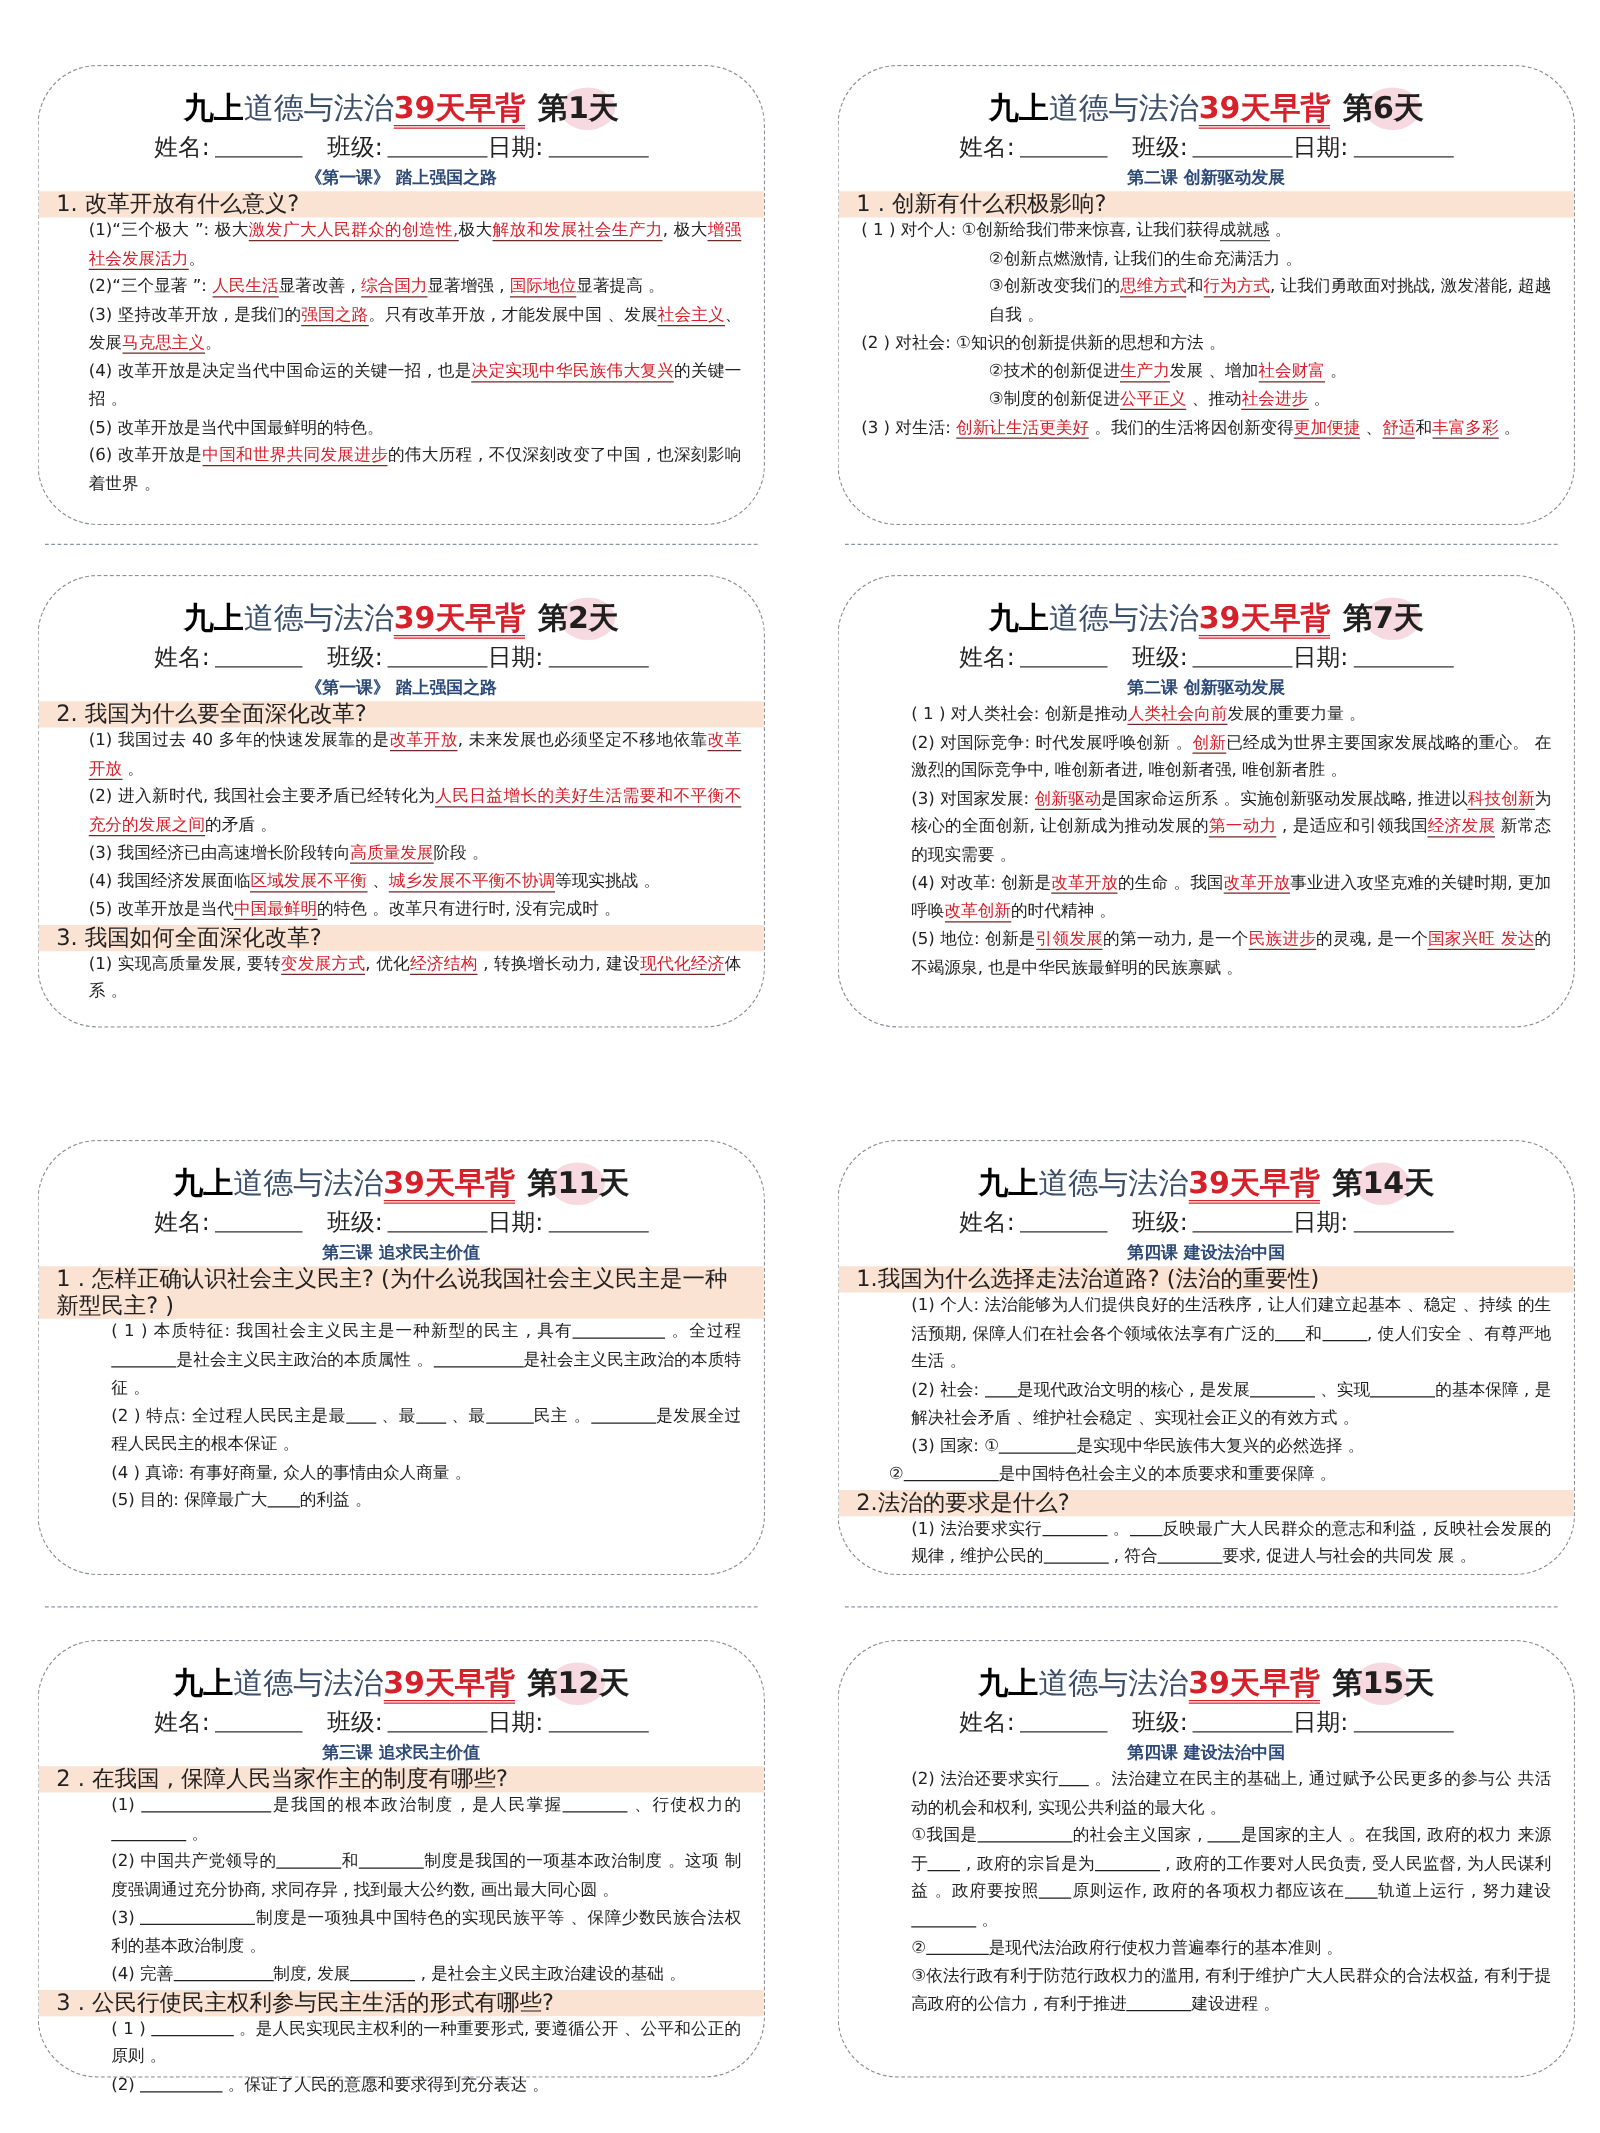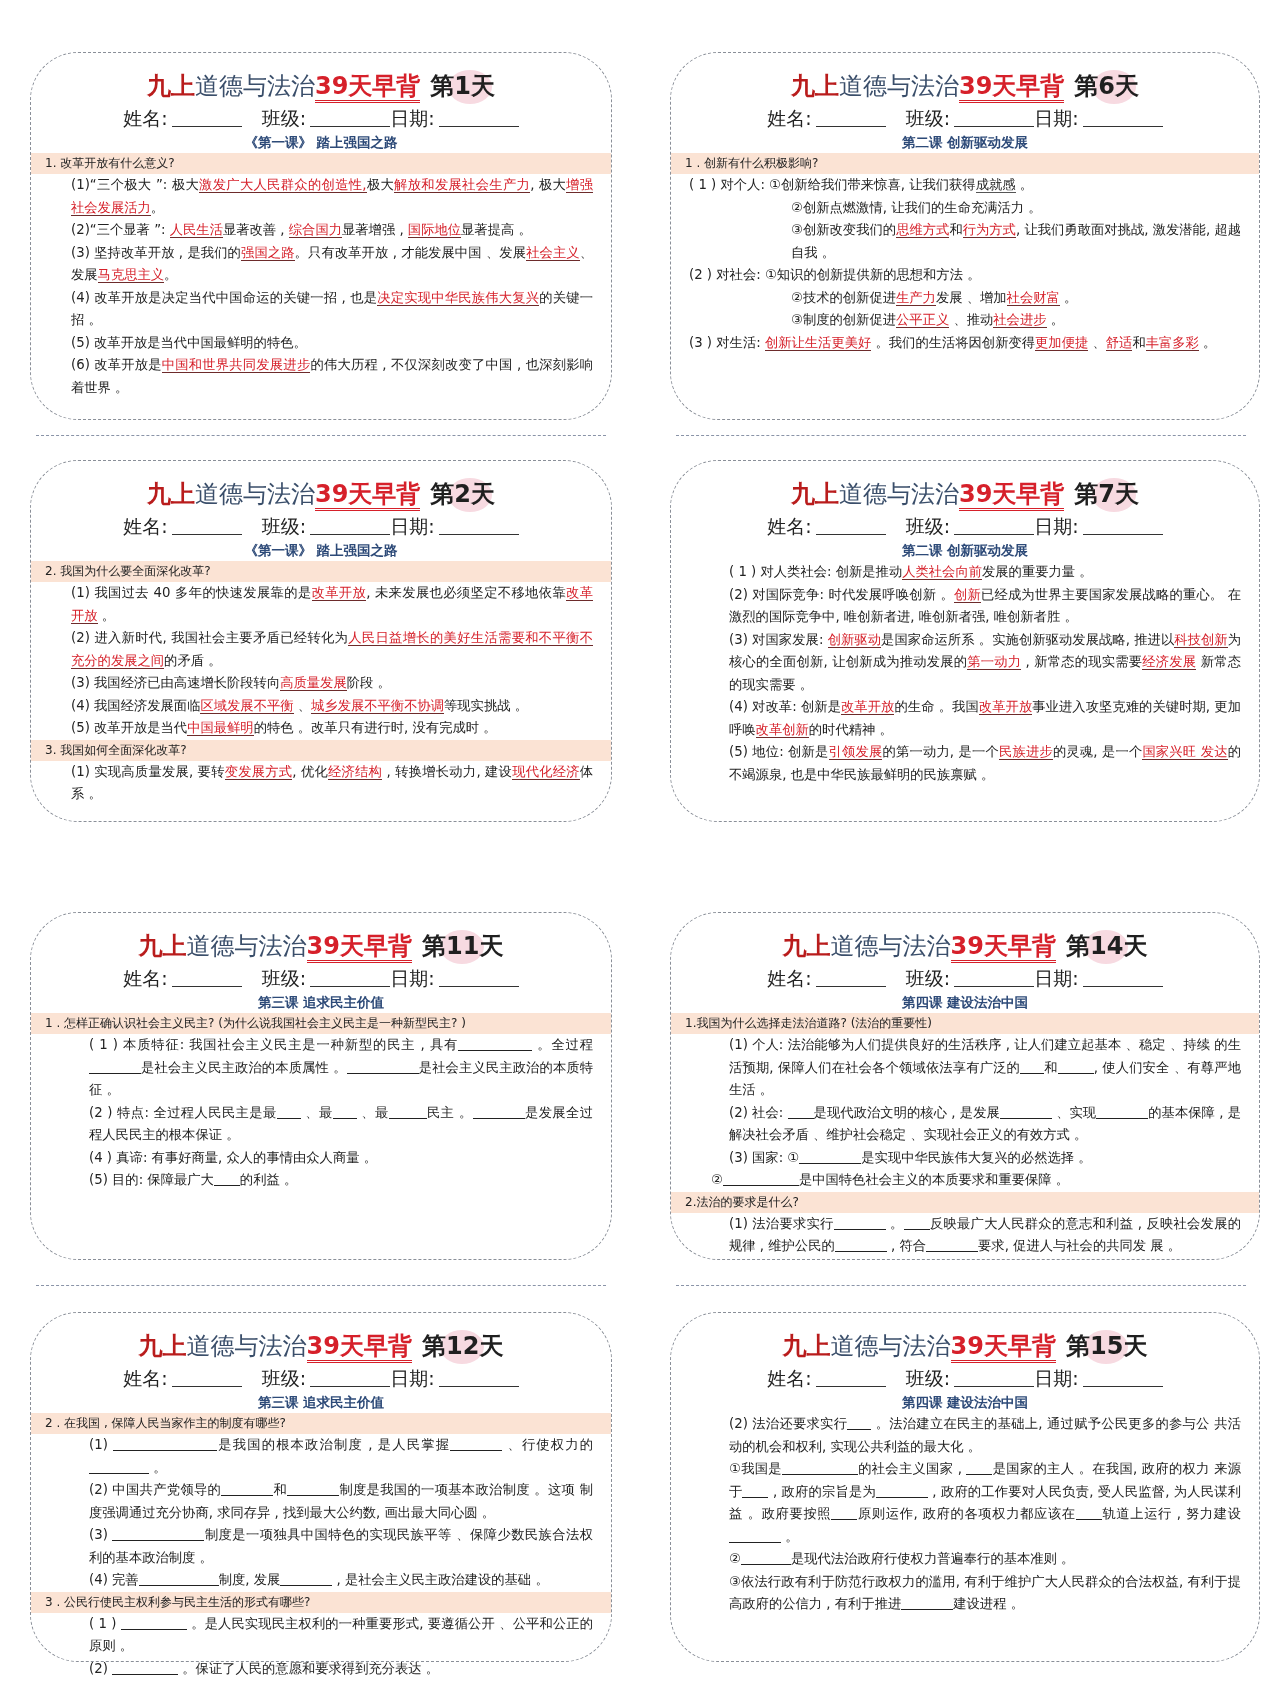--- a/index.html
+++ b/index.html
@@ -1,32 +1,32 @@
 <!DOCTYPE html>
 <html><head>
 <meta charset="utf-8">
 <style>
   html,body{margin:0;padding:0;background:#fff;}
   body{width:1280px;height:1706px;position:relative;overflow:hidden;
        font-family:"DejaVu Sans","Liberation Sans",sans-serif;color:#222;}
   .card{position:absolute;box-sizing:border-box;border:1.5px dashed #8a8f98;
         border-radius:48px;background:#fff;padding:12px 18px 10px 18px;}
   .title{text-align:center;font-size:24px;font-weight:bold;line-height:34px;margin-top:4px;white-space:nowrap;}
-  .t-black{color:#b91c1c;}
+  .t-black{color:#000000;}
   .t-blue{color:#3a4e6a;font-weight:normal;}
   .t-red{color:#d6202a;border-bottom:3px double #d6202a;padding-bottom:0;}
   .t-day{color:#1f1f1f;margin-left:10px;position:relative;}
   .t-day:before{content:"";position:absolute;left:18px;top:-2px;width:44px;height:34px;
        border-radius:50%;background:#f6d3dc;opacity:.85;z-index:-1;}
   .title .t-day{z-index:1;}
   .meta{text-align:center;font-size:19px;line-height:26px;margin-top:2px;white-space:nowrap;}
   .meta .lbl{margin-left:14px;}
   .meta .line{display:inline-block;border-bottom:1.2px solid #333;height:16px;vertical-align:-2px;margin-left:4px;}
   .lesson{text-align:center;color:#2d4a78;font-size:13.5px;font-weight:bold;line-height:22px;}
-  .q{background:#fbe3d4;margin:0 -18px;padding:0 14px;font-size:12px;line-height:21px;}
+  .q{background:#fbe3d4;margin:0 -18px;padding:0 14px;font-size:18px;line-height:21px;}
   .p{font-size:13.3px;line-height:22.5px;text-align:justify;}
   .ind{padding-left:22px;}
   .ind2{padding-left:40px;}
   .hang{padding-left:102px;}
   .a{color:#d6202a;border-bottom:1.3px solid #6d2b2b;}
   .u{border-bottom:1.3px solid #555;}
   .b{display:inline-block;border-bottom:1.2px solid #222;height:14px;vertical-align:-2px;}
   .sep{position:absolute;border-top:1.5px dashed #8a94a8;height:0;}
 </style>
 </head>
@@ -101,21 +101,21 @@
     <span class="t-black">九上</span><span class="t-blue">道德与法治</span><span class="t-red">39天早背</span><span class="t-day">第7天</span>
   </div>
   <div class="meta">
     <span>姓名:</span><span class="line" style="width:70px"></span>
     <span class="lbl">班级:</span><span class="line" style="width:80px"></span><span>日期:</span><span class="line" style="width:80px"></span>
   </div>
   <div class="lesson">第二课     创新驱动发展</div>
   <div class="body">
       <div class="p ind2"><span>( 1 ) 对人类社会: 创新是推动</span><span class="a">人类社会向前</span><span>发展的重要力量 。</span></div>
       <div class="p ind2"><span>(2) 对国际竞争: 时代发展呼唤创新 。</span><span class="a">创新</span><span>已经成为世界主要国家发展战略的重心。 在激烈的国际竞争中, 唯创新者进, 唯创新者强, 唯创新者胜 。</span></div>
-      <div class="p ind2"><span>(3) 对国家发展: </span><span class="a">创新驱动</span><span>是国家命运所系 。实施创新驱动发展战略, 推进以</span><span class="a">科技创新</span><span>为核心的全面创新, 让创新成为推动发展的</span><span class="a">第一动力</span><span> , 新常态的现实需要</span><span class="a">经济发展</span><span> 新常态的现实需要 。</span></div>
+      <div class="p ind2"><span>(3) 对国家发展: </span><span class="a">创新驱动</span><span>是国家命运所系 。实施创新驱动发展战略, 推进以</span><span class="a">科技创新</span><span>为核心的全面创新, 让创新成为推动发展的</span><span class="a">第一动力</span><span> , 是适应和引领我国</span><span class="a">经济发展</span><span> 新常态的现实需要 。</span></div>
       <div class="p ind2"><span>(4) 对改革: 创新是</span><span class="a">改革开放</span><span>的生命 。我国</span><span class="a">改革开放</span><span>事业进入攻坚克难的关键时期,  更加呼唤</span><span class="a">改革创新</span><span>的时代精神 。</span></div>
       <div class="p ind2"><span>(5) 地位: 创新是</span><span class="a">引领发展</span><span>的第一动力, 是一个</span><span class="a">民族进步</span><span>的灵魂, 是一个</span><span class="a">国家兴旺 发达</span><span>的不竭源泉, 也是中华民族最鲜明的民族禀赋 。</span></div>
     </div>
 </div>
 <div class="card" style="left:30px;top:912px;width:582px;height:348px;">
   <div class="title">
     <span class="t-black">九上</span><span class="t-blue">道德与法治</span><span class="t-red">39天早背</span><span class="t-day">第11天</span>
   </div>
   <div class="meta">
     <span>姓名:</span><span class="line" style="width:70px"></span>

